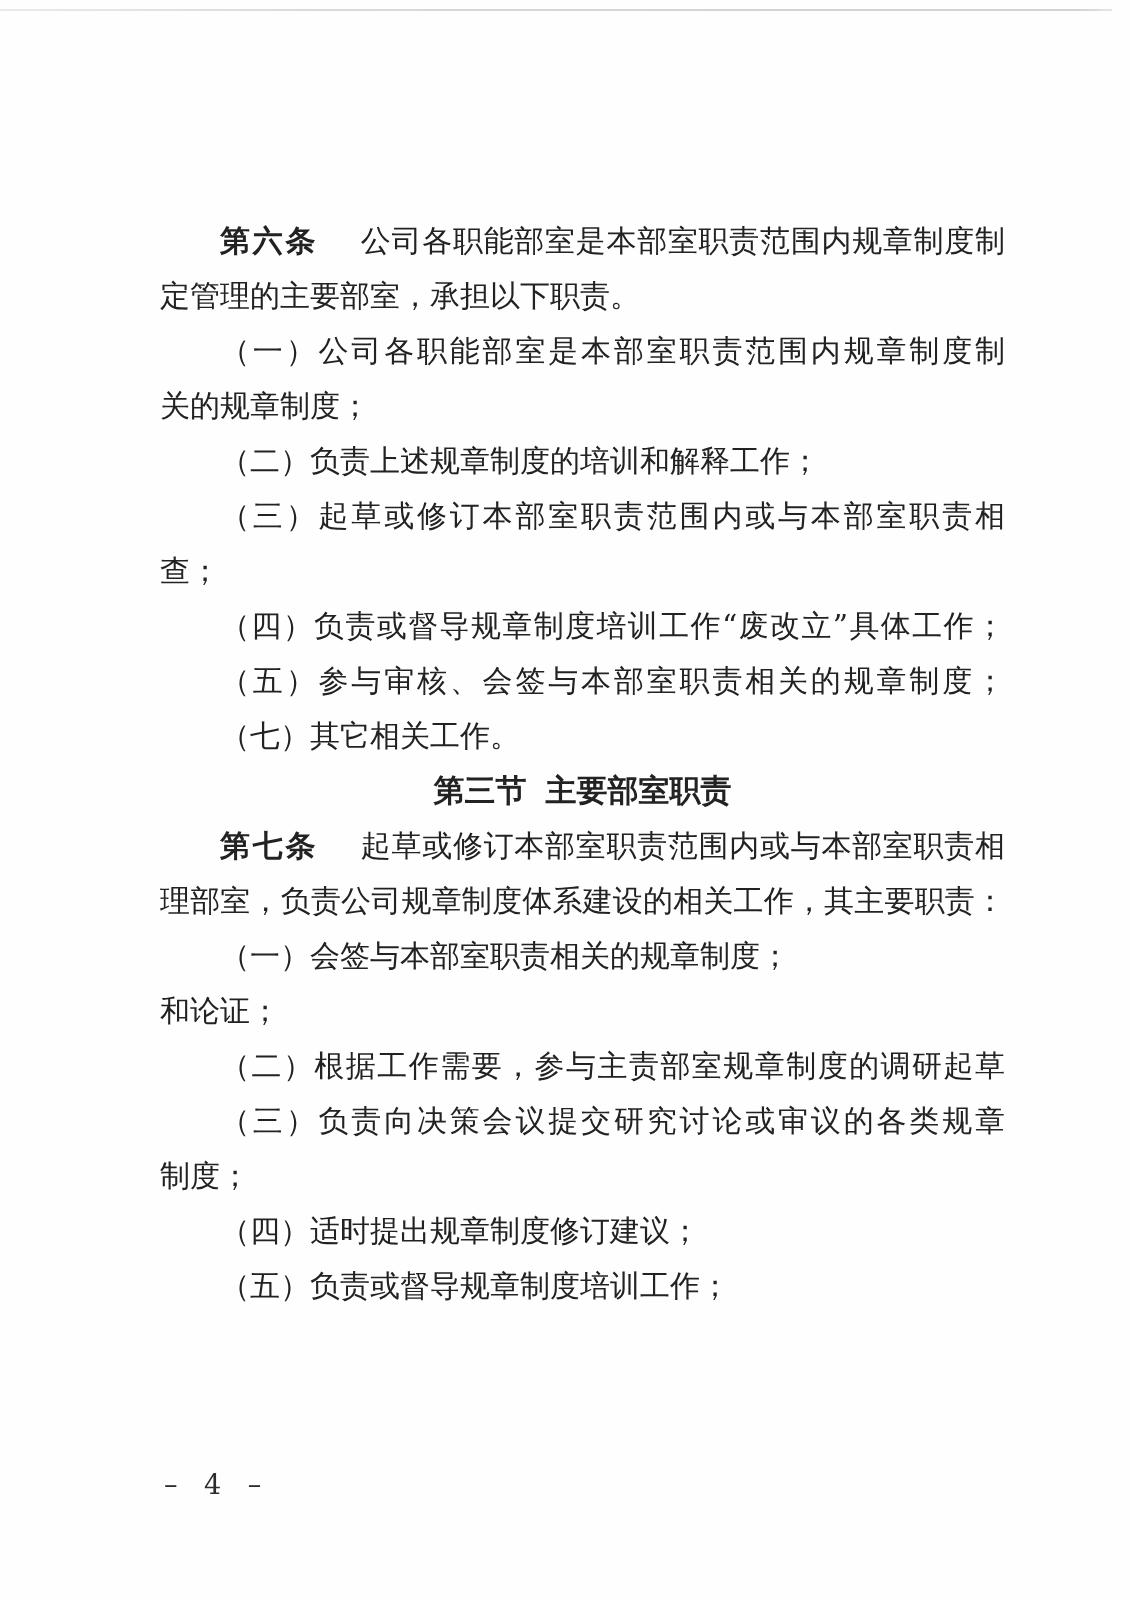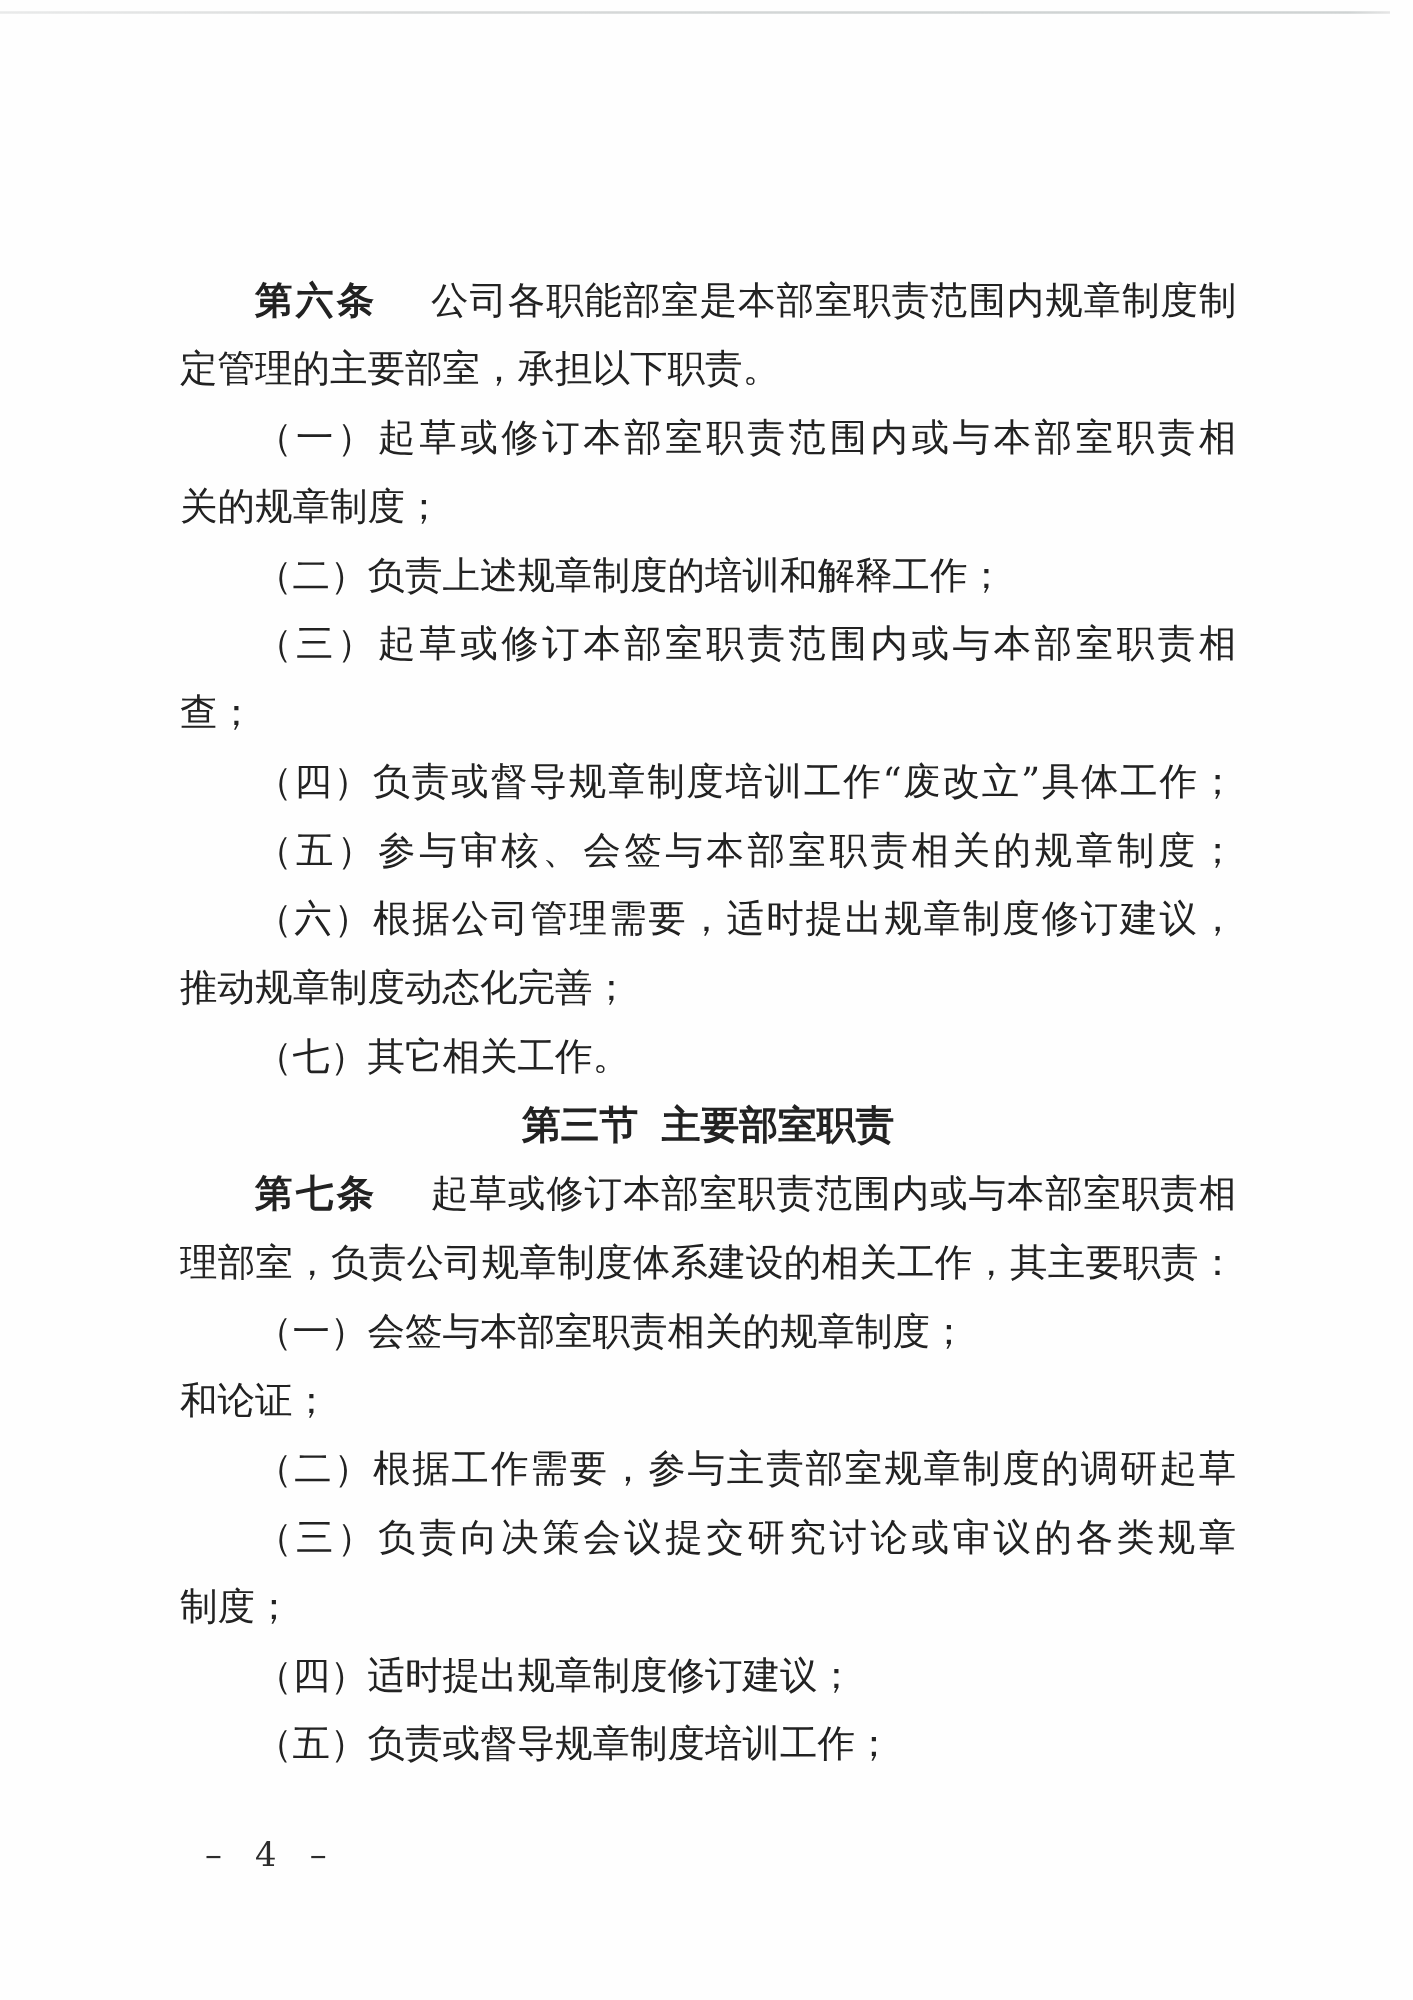--- a/index.html
+++ b/index.html
@@ -18,21 +18,21 @@
   .top-rule {
     position: absolute;
     top: 9px;
     left: 0;
     width: 1112px;
     height: 2px;
     background: linear-gradient(to right, #e9eaea 0%, #d8dada 30%, #d0d4d4 70%, #cfd3d3 97%, #e6e6e6 100%);
   }
   .content {
     position: absolute;
-    left: 144px;
+    left: 160px;
     top: 213px;
     width: 845px;
   }
   .para { margin: 0; padding: 0; }
   .line {
     font-size: 30px;
     line-height: 55px;
     height: 55px;
     letter-spacing: 0px;
     text-align: justify;
@@ -78,39 +78,35 @@
 <body>
 
 <div class="top-rule"></div>
 
 <div class="content">
     <div class="para article">
       <div class="line first stretch"><b class="article-label">第六条</b><span class="label-gap"></span><span>公司各职能部室是本部室职责范围内规章制度制</span></div>
       <div class="line"><span>定管理的主要部室，承担以下职责。</span></div>
     </div>
     <div class="para item">
-      <div class="line first stretch"><span>（一）起草或修订本部室职责范围内或与本部室职责相</span></div>
+      <div class="line first stretch"><span>（一）公司各职能部室是本部室职责范围内规章制度制</span></div>
       <div class="line"><span>关的规章制度；</span></div>
     </div>
     <div class="para item">
       <div class="line first"><span>（二）负责上述规章制度的培训和解释工作；</span></div>
     </div>
     <div class="para item">
       <div class="line first stretch"><span>（三）起草或修订本部室职责范围内或与本部室职责相</span></div>
       <div class="line"><span>查；</span></div>
     </div>
     <div class="para item">
       <div class="line first stretch"><span>（四）负责或督导规章制度培训工作“废改立”具体工作；</span></div>
     </div>
     <div class="para item">
       <div class="line first stretch"><span>（五）参与审核、会签与本部室职责相关的规章制度；</span></div>
-    </div>
-    <div class="para item">
-      <div class="line first stretch"><span>（六）根据公司管理需要，适时提出规章制度修订建议，</span></div>
-      <div class="line"><span>推动规章制度动态化完善；</span></div>
     </div>
     <div class="para item">
       <div class="line first"><span>（七）其它相关工作。</span></div>
     </div>
     <div class="para section">
       <div class="line first"><span>第三节 主要部室职责</span></div>
     </div>
     <div class="para article">
       <div class="line first stretch"><b class="article-label">第七条</b><span class="label-gap"></span><span>起草或修订本部室职责范围内或与本部室职责相</span></div>
       <div class="line stretch"><span>理部室，负责公司规章制度体系建设的相关工作，其主要职责：</span></div>

